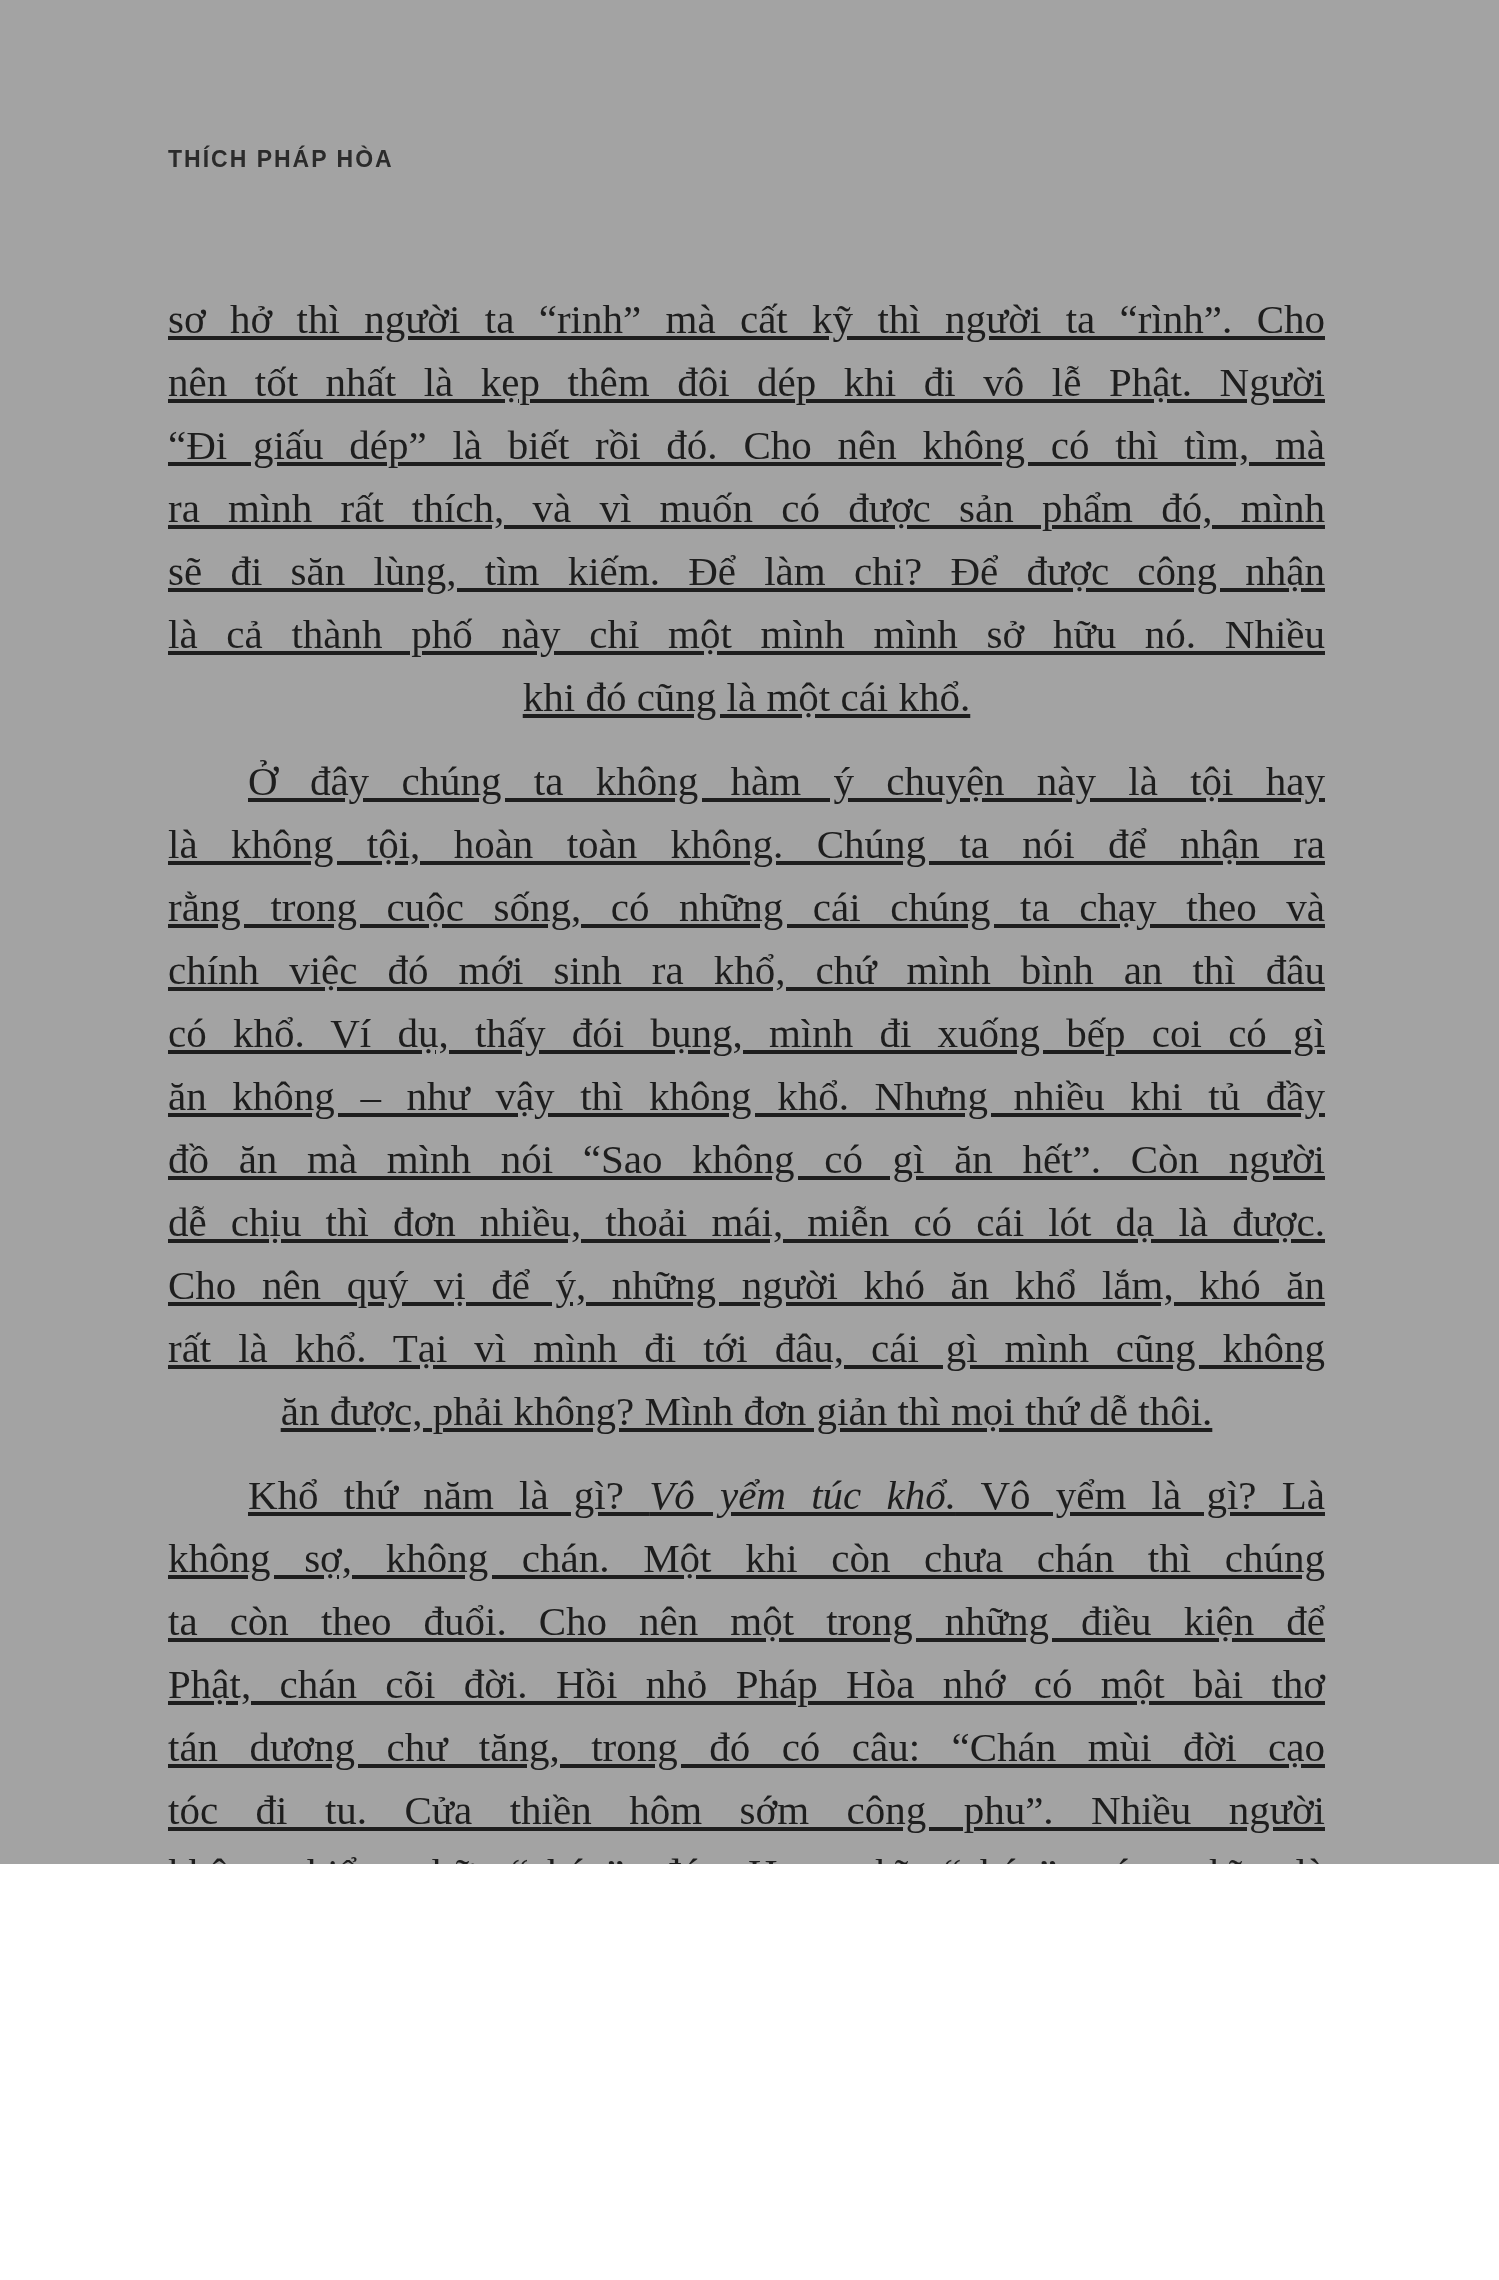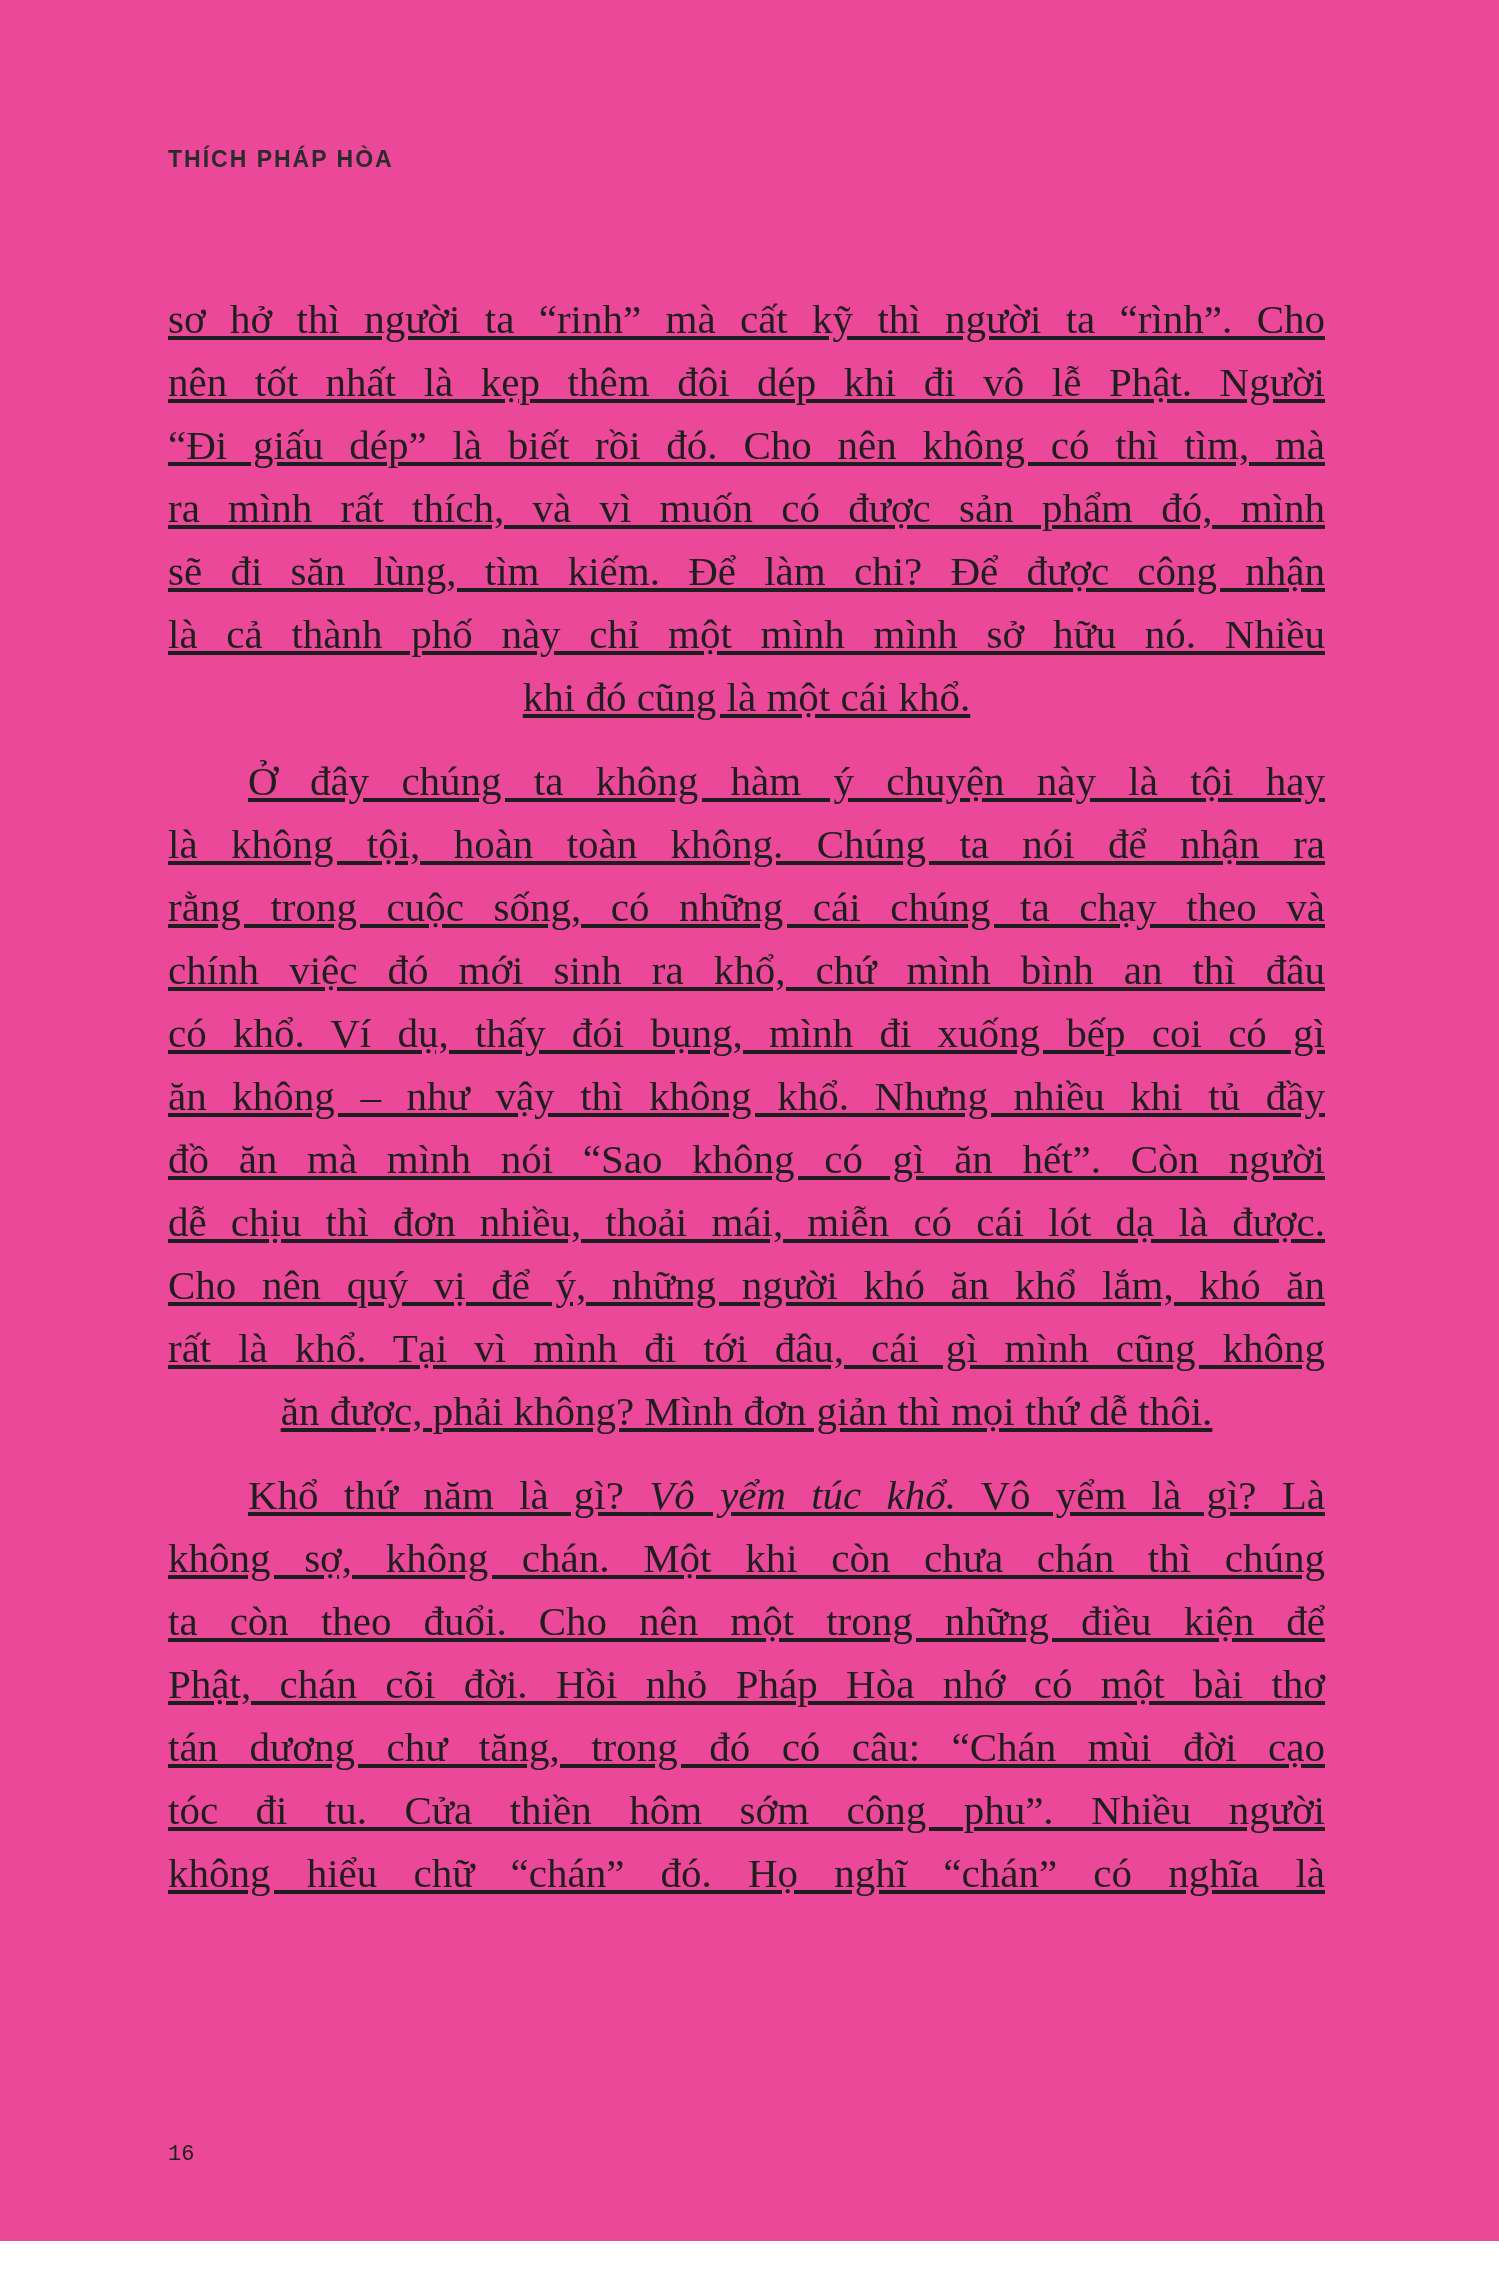--- a/index.html
+++ b/index.html
@@ -3,22 +3,22 @@
 <meta charset="utf-8">
 <style>
   html, body {
     margin: 0;
     padding: 0;
     background: #ffffff;
   }
   .page {
     position: relative;
     width: 1499px;
-    height: 2241px;
-    background: #ec4899;
+    height: 1864px;
+    background: #a3a3a3;
     overflow: hidden;
     font-family: "Liberation Serif", serif;
     color: #1e1e1e;
   }
   .running-header {
     position: absolute;
     left: 168px;
     top: 146px;
     font-family: "Liberation Sans", sans-serif;
     font-size: 23px;

